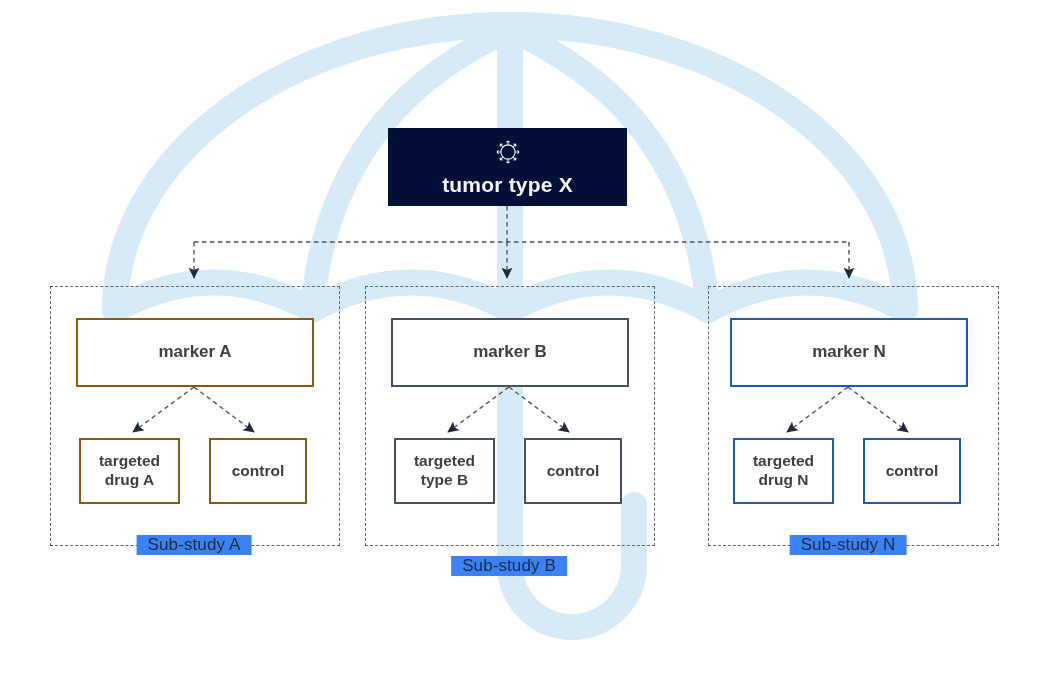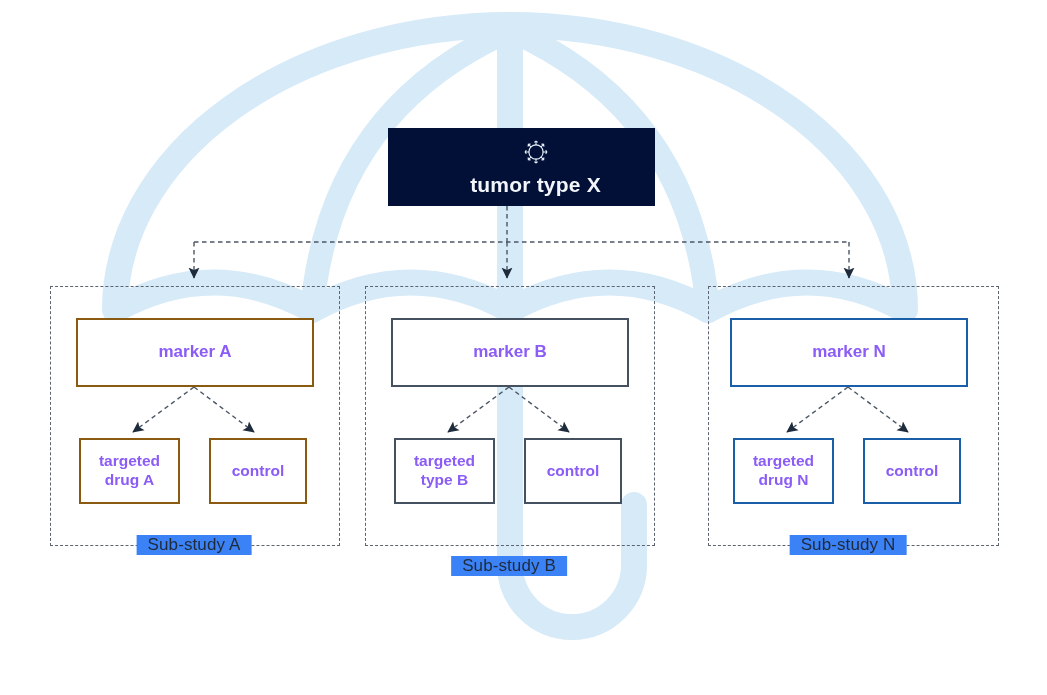--- a/index.html
+++ b/index.html
@@ -50,21 +50,21 @@
   
   .node {
     position: absolute;
     background: #ffffff;
     box-sizing: border-box;
     display: flex;
     align-items: center;
     justify-content: center;
     text-align: center;
     font-weight: bold;
-    color: #8b5cf6;
+    color: #404040;
     line-height: 1.22;
   }
   .marker-box {
     border-width: 2.6px;
     border-style: solid;
     font-size: 17px;
   }
   .arm-box {
     border-width: 2.6px;
     border-style: solid;
@@ -74,21 +74,20 @@
   
   #tumor-box {
     position: absolute;
     background: #021037;
     display: flex;
     flex-direction: column;
     align-items: center;
     justify-content: center;
     color: #ffffff;
     z-index: 5;
-    padding-left: 28px;
   }
   #tumor-box .tumor-icon {
     display: block;
     margin-bottom: 2px;
   }
   #tumor-box .tumor-label {
     font-size: 21px;
     font-weight: bold;
     letter-spacing: 0.2px;
     color: #f2f6fb;

